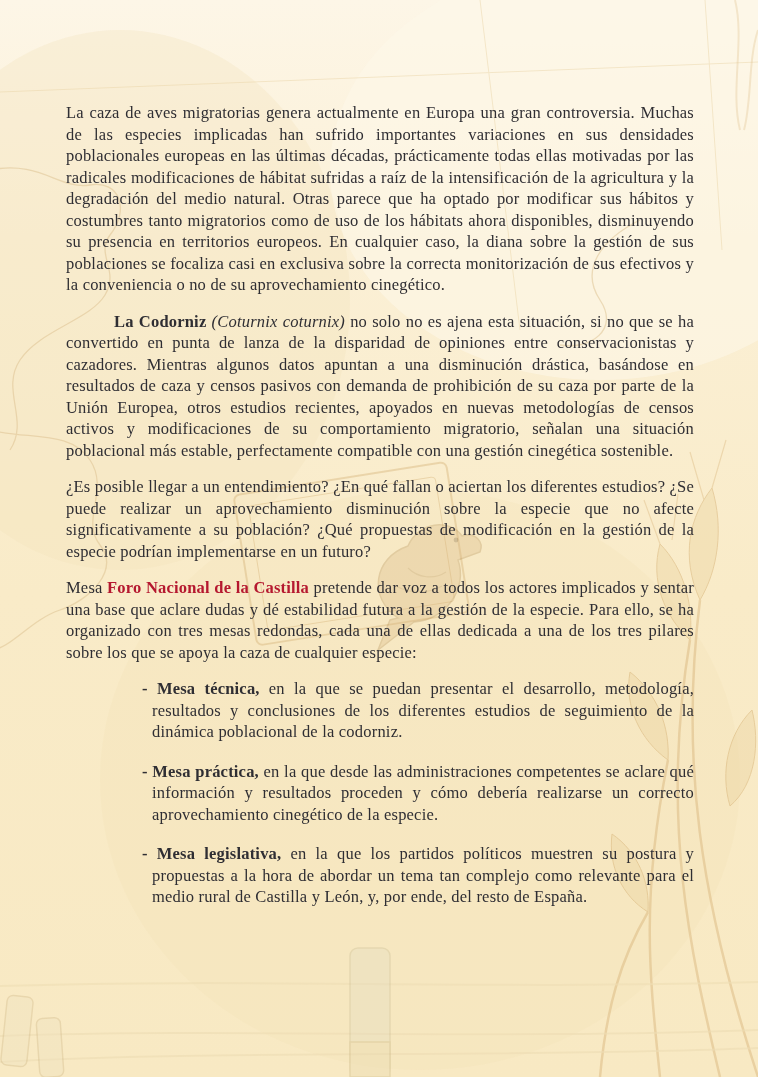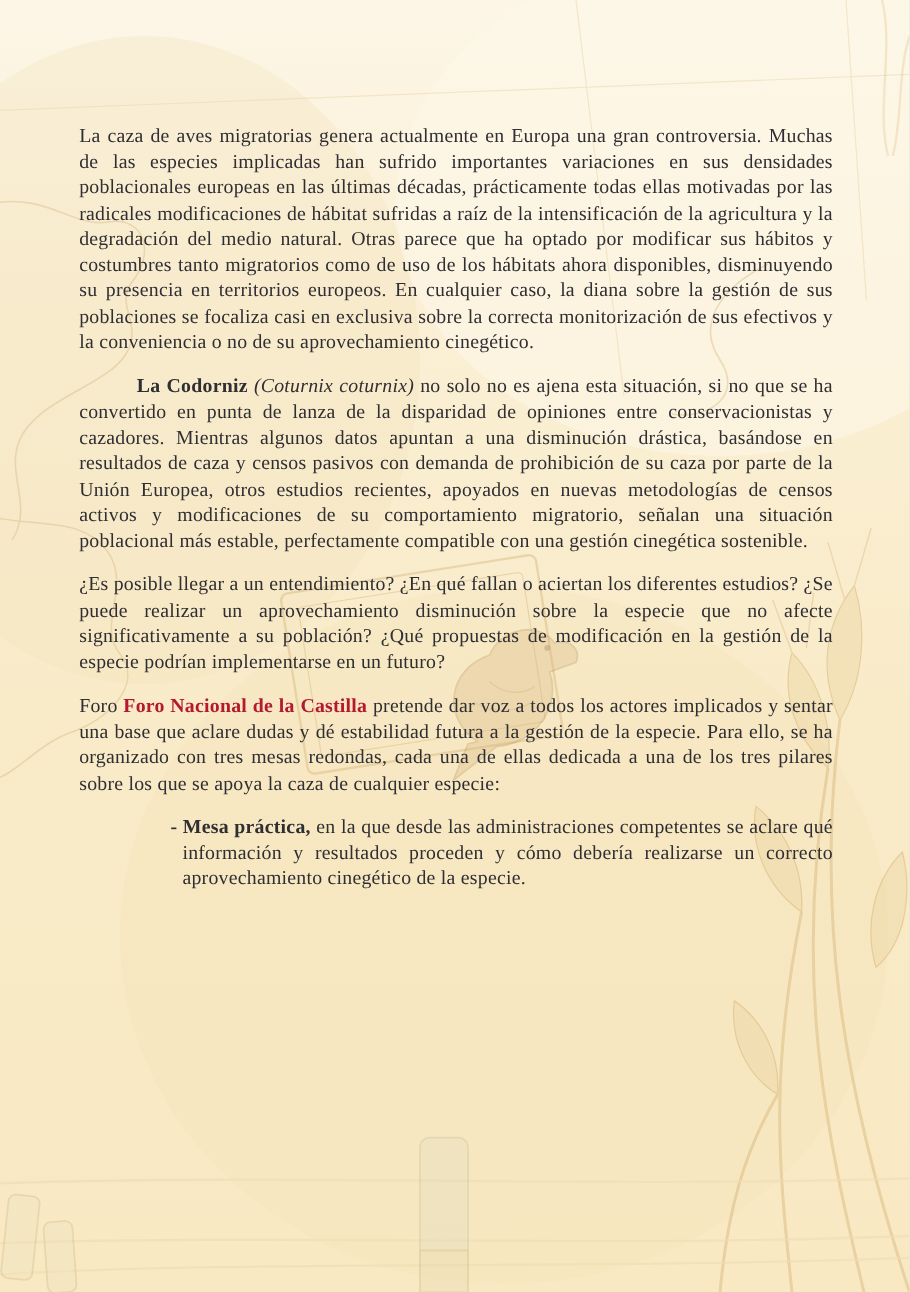--- a/index.html
+++ b/index.html
@@ -132,23 +132,29 @@
 
     <p>
       <span class="lead-bold">La Codorniz</span><span class="species"> (Coturnix coturnix)</span><span> no solo no es ajena esta situación, si no que se ha convertido en punta de lanza de la disparidad de opiniones entre conservacionistas y cazadores. Mientras algunos datos apuntan a una disminución drástica, basándose en resultados de caza y censos pasivos con demanda de prohibición de su caza por parte de la Unión Europea, otros estudios recientes, apoyados en nuevas metodologías de censos activos y modificaciones de su comportamiento migratorio, señalan una situación poblacional más estable, perfectamente compatible con una gestión cinegética sostenible.</span>
     </p>
 
     <p>
       <span>¿Es posible llegar a un entendimiento? ¿En qué fallan o aciertan los diferentes estudios? ¿Se puede realizar un aprovechamiento disminución sobre la especie que no afecte significativamente a su población? ¿Qué propuestas de modificación en la gestión de la especie podrían implementarse en un futuro?</span>
     </p>
 
     <p>
-      <span>Foro </span><span class="highlight">Foro Nacional de la Castilla</span><span> pretende dar voz a todos los actores implicados y sentar una base que aclare dudas y dé estabilidad futura a la gestión de la especie. Para ello, se ha organizado con tres mesas redondas, cada una de ellas dedicada a una de los tres pilares sobre los que se apoya la caza de cualquier especie:</span>
+      <span>Mesa </span><span class="highlight">Foro Nacional de la Castilla</span><span> pretende dar voz a todos los actores implicados y sentar una base que aclare dudas y dé estabilidad futura a la gestión de la especie. Para ello, se ha organizado con tres mesas redondas, cada una de ellas dedicada a una de los tres pilares sobre los que se apoya la caza de cualquier especie:</span>
     </p>
 
+    <div class="bullet">
+      <span class="bullet-label">- Mesa técnica,</span><span> en la que se puedan presentar el desarrollo, metodología, resultados y conclusiones de los diferentes estudios de seguimiento de la dinámica poblacional de la codorniz.</span>
+    </div>
 
     <div class="bullet">
       <span class="bullet-label">- Mesa práctica,</span><span> en la que desde las administraciones competentes se aclare qué información y resultados proceden y cómo debería realizarse un correcto aprovechamiento cinegético de la especie.</span>
     </div>
 
+    <div class="bullet">
+      <span class="bullet-label">- Mesa legislativa,</span><span> en la que los partidos políticos muestren su postura y propuestas a la hora de abordar un tema tan complejo como relevante para el medio rural de Castilla y León, y, por ende, del resto de España.</span>
+    </div>
 
   </div>
 </div>
 
 </body></html>

